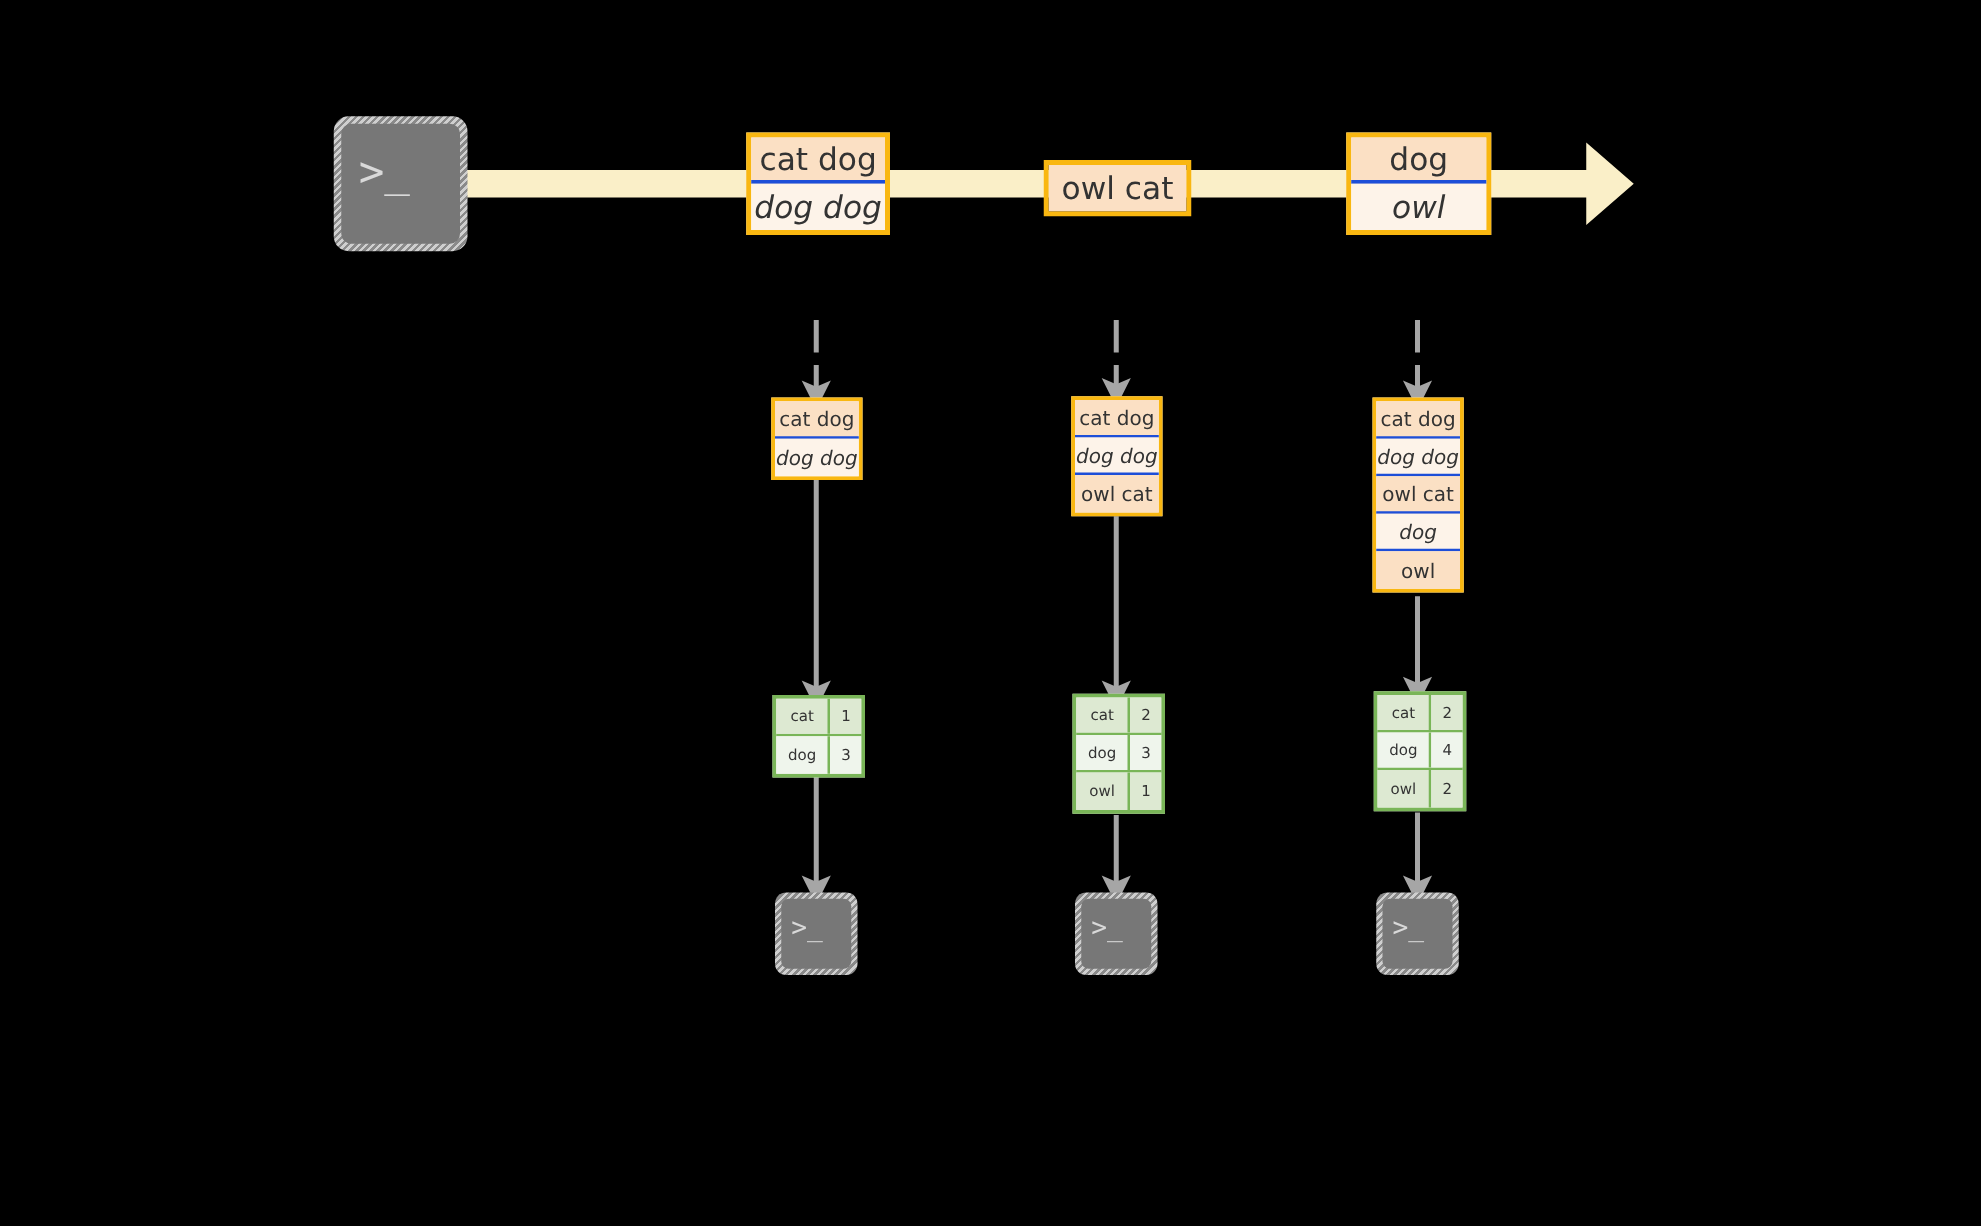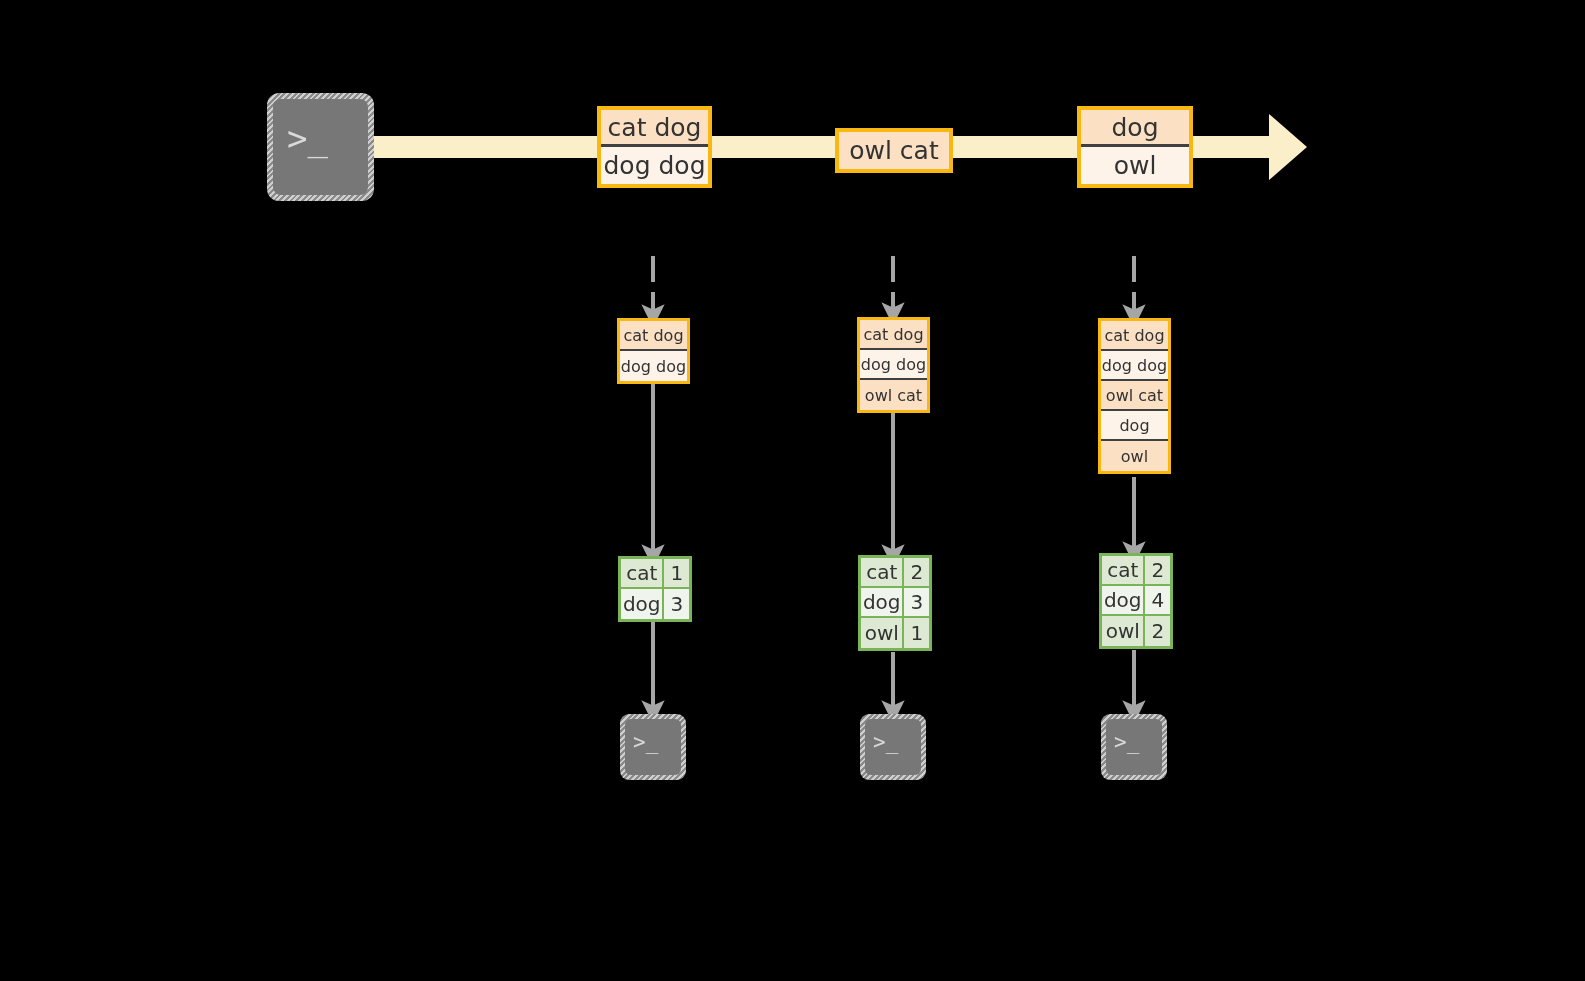--- a/index.html
+++ b/index.html
@@ -65,26 +65,26 @@
     position: absolute;
     box-sizing: border-box;
     border: 3px solid #F9B711;
     background: #FDF3E6;
   }
   .stack .row {
     box-sizing: border-box;
     display: flex;
     align-items: center;
     justify-content: center;
-    border-bottom: 2px solid #404040;
+    border-bottom: 2px solid #1d4ed8;
     white-space: nowrap;
   }
   .stack .row:last-child { border-bottom: none; }
   .stack .row.shade-a { background: #FBE0C4; }
-  .stack .row.shade-b { background: #FDF3E9; }
+  .stack .row.shade-b { background: #FDF3E9; font-style: italic; }
 
   
   .stack.top { border-width: 4px; }
   .stack.top .row { font-size: 25px; border-bottom-width: 3px; }
 
   
   .stack.mid .row { font-size: 16px; }
 
   
   .table {
@@ -97,21 +97,21 @@
     display: flex;
     box-sizing: border-box;
     border-bottom: 2px solid #79B558;
   }
   .table .trow:last-child { border-bottom: none; }
   .table .cell {
     box-sizing: border-box;
     display: flex;
     align-items: center;
     justify-content: center;
-    font-size: 20px;
+    font-size: 12px;
     white-space: nowrap;
   }
   .table .cell.word { width: 46px; border-right: 2px solid #79B558; }
   .table .cell.count { width: 26px; }
   .table .trow.shade-a .cell { background: #DDE9D2; }
   .table .trow.shade-b .cell { background: #EFF5EC; }
 
   
   .query-label {
     position: absolute;

